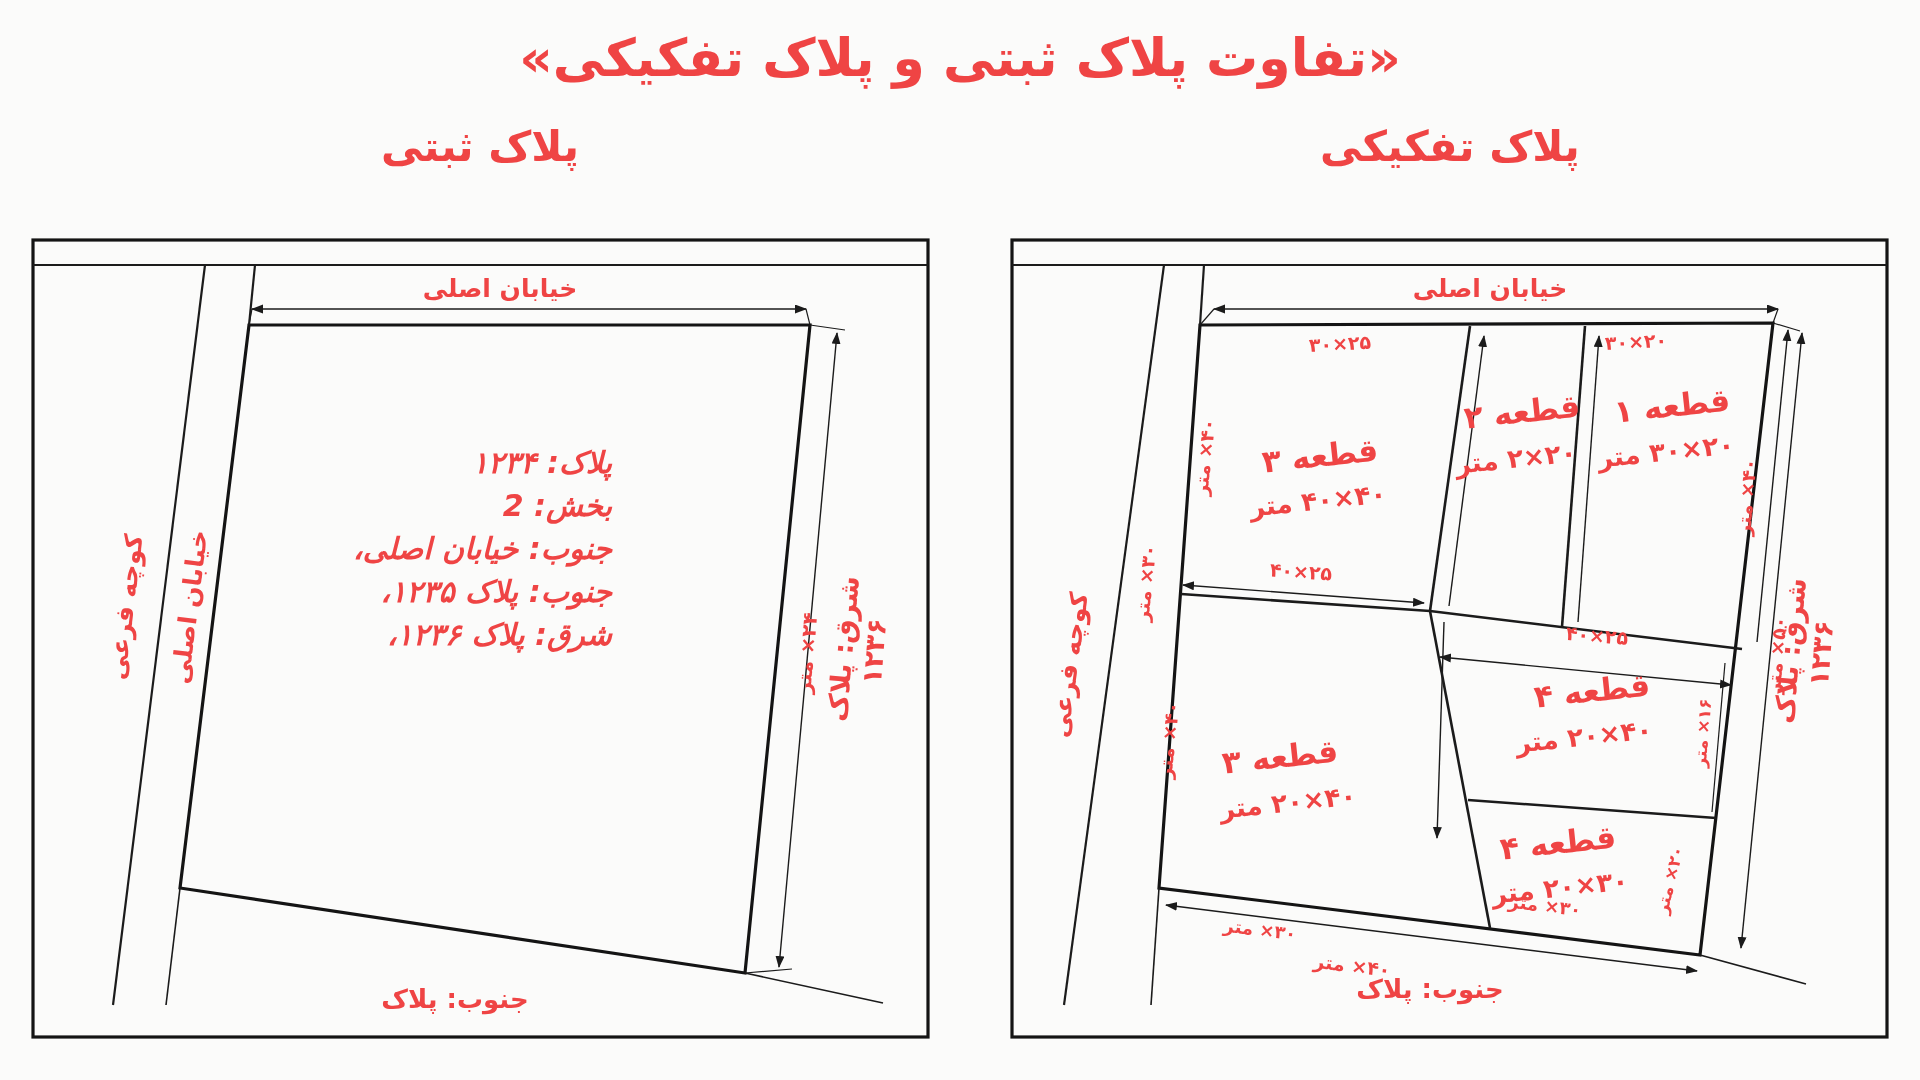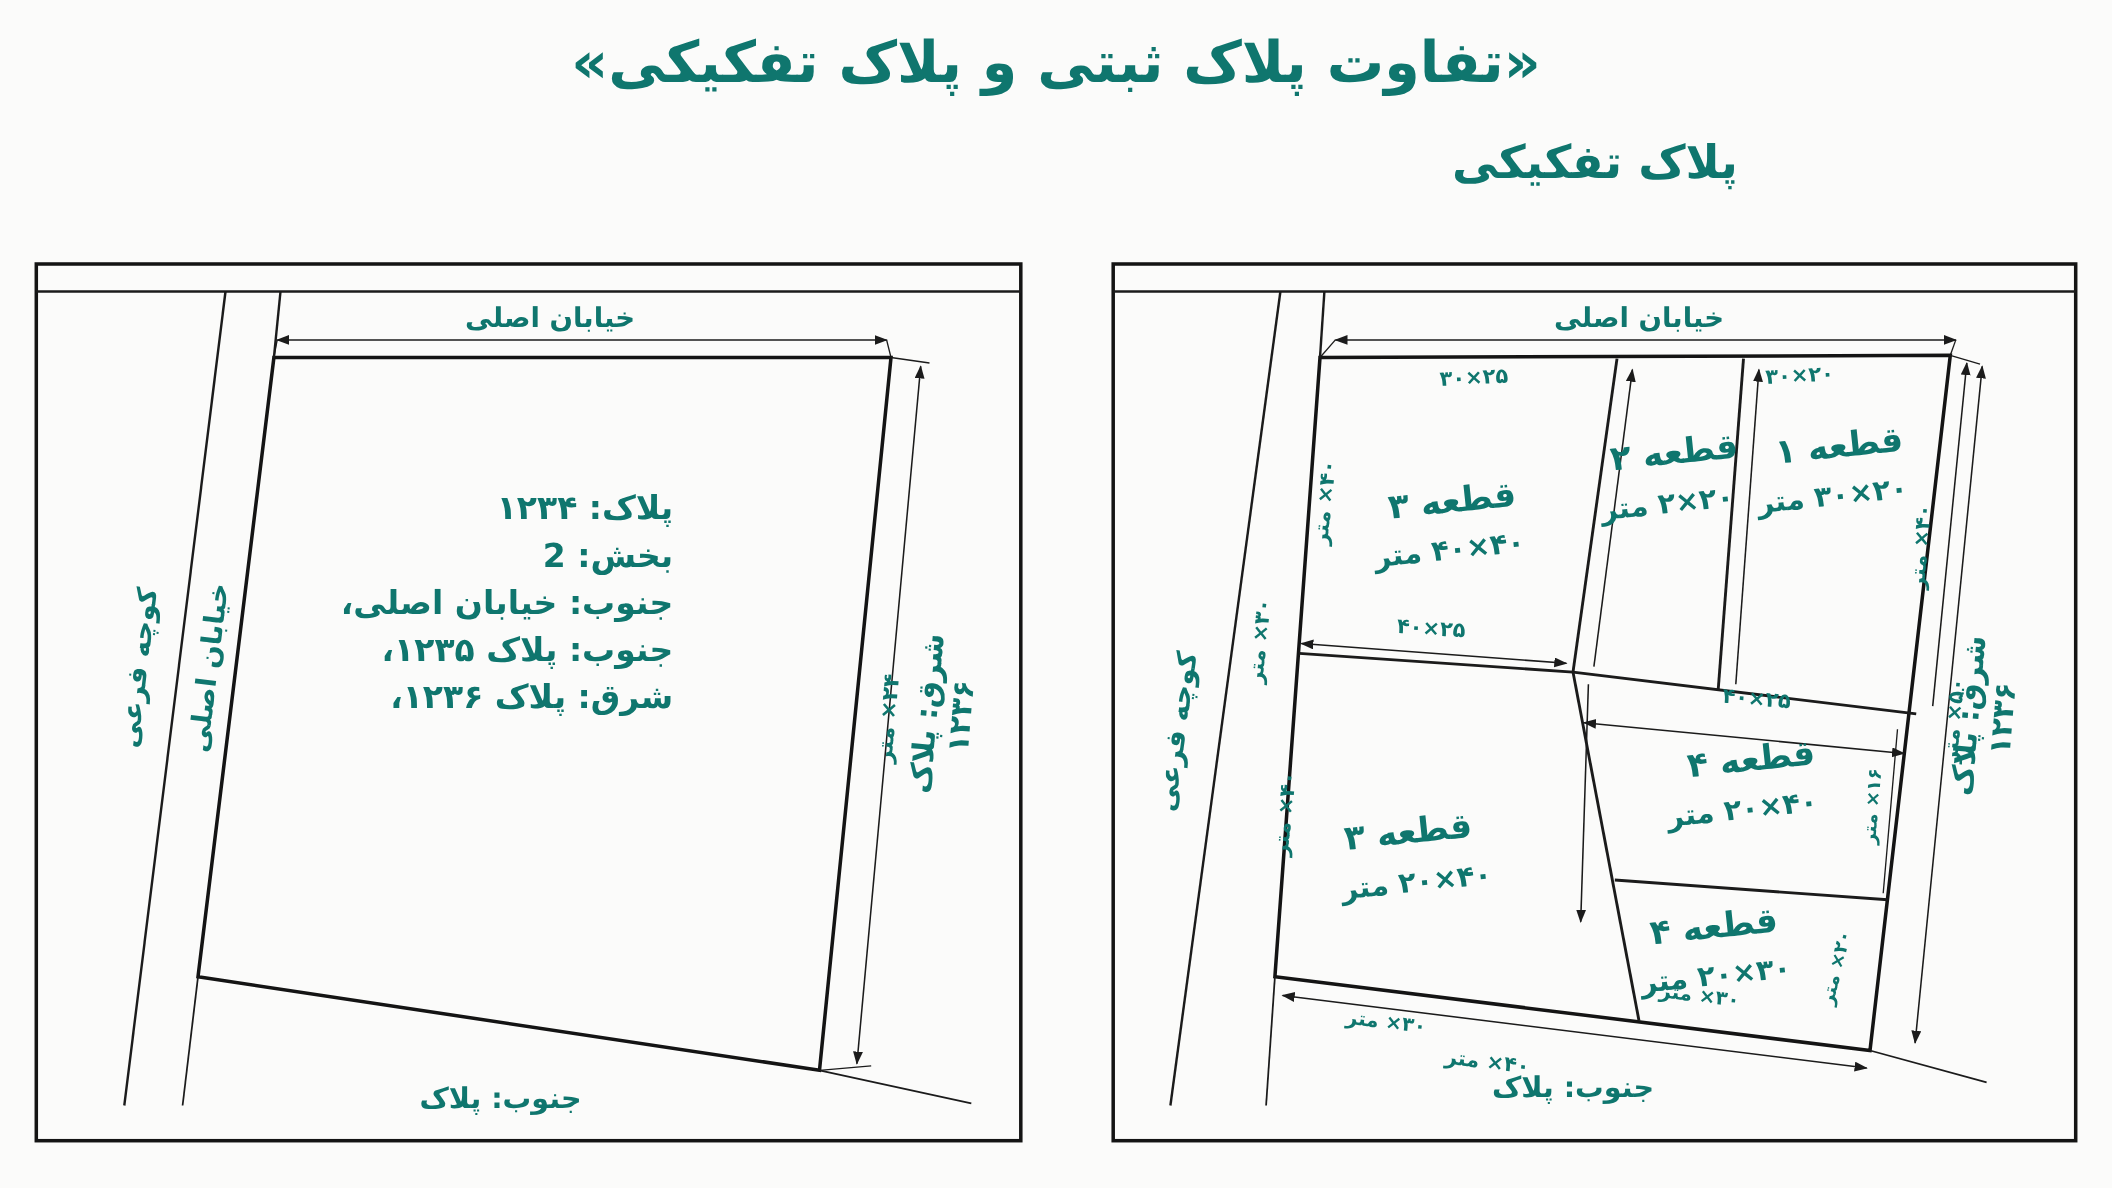--- a/index.html
+++ b/index.html
@@ -1,29 +1,29 @@
 <!DOCTYPE html>
 <html lang="fa"><head>
 <meta charset="utf-8">
 <style>
   html,body{margin:0;padding:0;background:#e8e8e8;}
   .page{position:relative;width:1920px;height:1080px;background:#fbfbfa;
-        font-family:"DejaVu Sans",sans-serif;color:#0f766e;overflow:hidden;}
+        font-family:"DejaVu Sans",sans-serif;color:#ef4444;overflow:hidden;}
   svg.lines{position:absolute;left:0;top:0;width:1920px;height:1080px;}
   .s1{stroke:#1b1b1b;stroke-width:1.2;fill:none;}
   .s15{stroke:#1b1b1b;stroke-width:1.6;fill:none;}
   .s2{stroke:#1b1b1b;stroke-width:2.2;fill:none;}
   .s25{stroke:#1b1b1b;stroke-width:2.6;fill:none;}
   .s3{stroke:#141414;stroke-width:3.2;fill:none;}
   .dim{stroke:#1b1b1b;stroke-width:1.4;fill:none;}
   .t{position:absolute;transform:translate(-50%,-50%) rotate(var(--r,0deg));
      white-space:nowrap;direction:rtl;unicode-bidi:plaintext;font-weight:bold;
      text-align:center;line-height:1.12;}
   .info{position:absolute;direction:rtl;text-align:right;font-weight:bold;
-        font-size:30px;line-height:43px;white-space:nowrap;}
+        font-size:30px;line-height:43px;white-space:nowrap;font-style:italic;}
   .rotblk{position:absolute;transform:translate(-50%,-50%) rotate(var(--r,0deg));
           direction:rtl;font-weight:bold;text-align:center;white-space:nowrap;
           line-height:1.16;}
 </style>
 </head>
 <body>
 
 <div class="page">
 
   <svg class="lines">
@@ -88,20 +88,21 @@
       <line x1="1802" y1="333" x2="1741" y2="948" class="dim" marker-start="url(#as)" marker-end="url(#ae)"></line>
       <line x1="1773" y1="323" x2="1800" y2="331" class="s1"></line>
 
       <line x1="1166" y1="905" x2="1697" y2="971" class="dim" marker-start="url(#as)" marker-end="url(#ae)"></line>
       <line x1="1700" y1="955" x2="1806" y2="984" class="s15"></line>
     </g>
   </svg>
 
   <div class="t" style="left:960px;top:58px;font-size:52px;">«تفاوت پلاک ثبتی و پلاک تفکیکی»</div>
 
+  <div class="t" style="left:480px;top:147px;font-size:42px;">پلاک ثبتی</div>
   <div class="t" style="left:1450px;top:147px;font-size:42px;text-align:right;">پلاک تفکیکی</div>
 
   <div class="t" style="left:500px;top:289px;font-size:25px;">خیابان اصلی</div>
   <div class="t" style="left:126px;top:607px;font-size:25px;--r:-83deg;">کوچه فرعی</div>
   <div class="t" style="left:190px;top:607px;font-size:25px;--r:-83deg;">خیابان اصلی</div>
 
   <div class="info" style="right:1308px;top:441px;">
     <div>پلاک: ۱۲۳۴</div>
     <div>بخش: 2</div>
     <div>جنوب: خیابان اصلی،</div>

